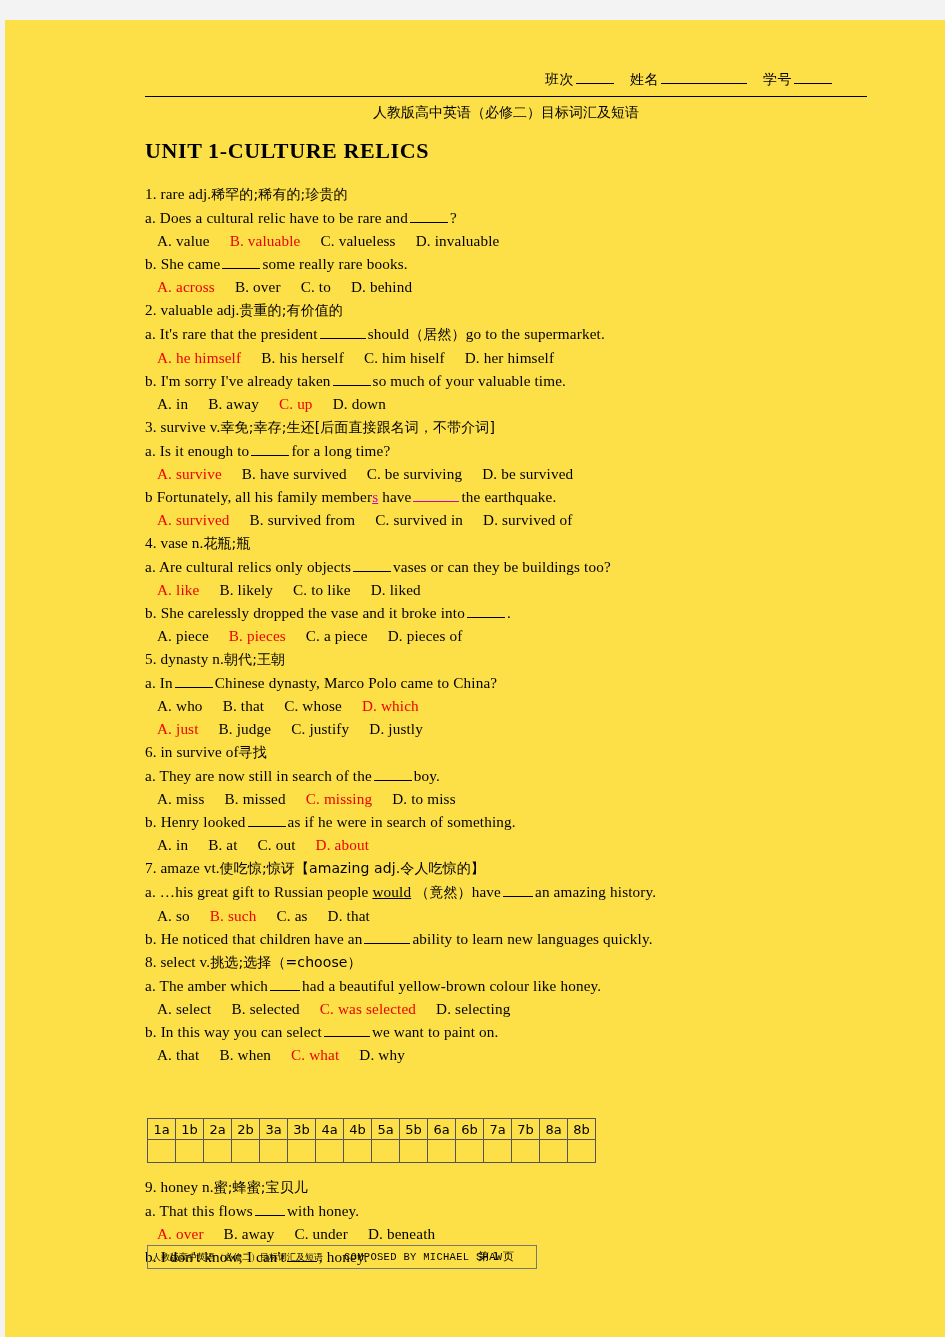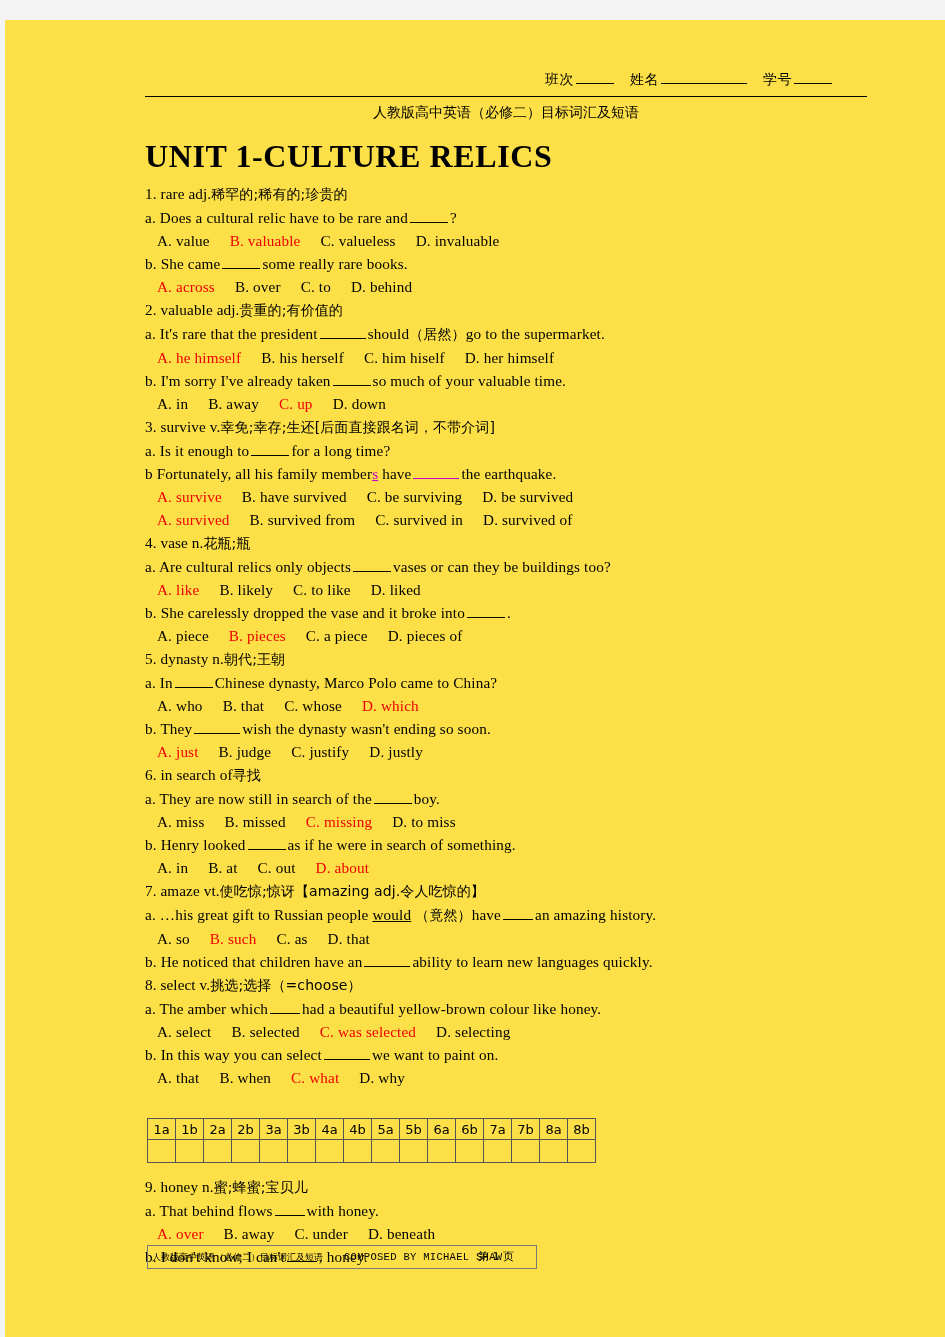--- a/index.html
+++ b/index.html
@@ -58,21 +58,21 @@
     font-family: "DejaVu Sans", "Liberation Sans", sans-serif;
     font-size: 14.5px;
     color: #000;
   }
   .title {
     position: absolute;
     left: 0;
     top: 118px;
     font-family: "Liberation Serif", "DejaVu Serif", serif;
     font-weight: bold;
-    font-size: 32px;
+    font-size: 22px;
     letter-spacing: .6px;
     color: #000;
     white-space: nowrap;
   }
 
   
   #lines {
     position: absolute;
     left: 0;
     top: 162px;
@@ -190,34 +190,33 @@
         <div class="line opts"><span class="">A. value</span><span class="sp-lg"></span><span class="red">B. valuable</span><span class="sp-lg"></span><span class="">C. valueless</span><span class="sp-lg"></span><span class="">D. invaluable</span></div>
         <div class="line stem"><span>b.</span> <span>She came</span><span class="blank b4"></span><span>some really rare books.</span></div>
         <div class="line opts"><span class="red">A. across</span><span class="sp-lg"></span><span class="">B. over</span><span class="sp-lg"></span><span class="">C. to</span><span class="sp-lg"></span><span class="">D. behind</span></div>
         <div class="line entry"><span>2.</span> <span>valuable</span> <span>adj.</span><span class="cn">贵重的;有价值的</span></div>
         <div class="line stem"><span>a.</span> <span>It's rare that the president</span><span class="blank b5"></span><span>should<span class="cn">（居然）</span>go to the supermarket.</span></div>
         <div class="line opts"><span class="red">A. he himself</span><span class="sp-lg"></span><span class="">B. his herself</span><span class="sp-lg"></span><span class="">C. him hiself</span><span class="sp-lg"></span><span class="">D. her himself</span></div>
         <div class="line stem"><span>b.</span> <span>I'm sorry I've already taken</span><span class="blank b4"></span><span>so much of your valuable time.</span></div>
         <div class="line opts"><span class="">A. in</span><span class="sp-lg"></span><span class="">B. away</span><span class="sp-lg"></span><span class="red">C. up</span><span class="sp-lg"></span><span class="">D. down</span></div>
         <div class="line entry"><span>3.</span> <span>survive</span> <span>v.</span><span class="cn">幸免;幸存;生还[后面直接跟名词，不带介词]</span></div>
         <div class="line stem"><span>a.</span> <span>Is it enough to</span><span class="blank b4"></span><span>for a long time?</span></div>
+        <div class="line opts"><span class="red">A. survive</span><span class="sp-lg"></span><span class="">B. have survived</span><span class="sp-lg"></span><span class="">C. be surviving</span><span class="sp-lg"></span><span class="">D. be survived</span></div>
         <div class="line stem"><span>b</span> <span>Fortunately, all his family member</span><span class="mag u">s</span> <span>have</span><span class="blank b5 mag"></span><span>the earthquake.</span></div>
-        <div class="line opts"><span class="red">A. survive</span><span class="sp-lg"></span><span class="">B. have survived</span><span class="sp-lg"></span><span class="">C. be surviving</span><span class="sp-lg"></span><span class="">D. be survived</span></div>
         <div class="line opts"><span class="red">A. survived</span><span class="sp-lg"></span><span class="">B. survived from</span><span class="sp-lg"></span><span class="">C. survived in</span><span class="sp-lg"></span><span class="">D. survived of</span></div>
         <div class="line entry"><span>4.</span> <span>vase</span> <span>n.</span><span class="cn">花瓶;瓶</span></div>
         <div class="line stem"><span>a.</span> <span>Are cultural relics only objects</span><span class="blank b4"></span><span>vases or can they be buildings too?</span></div>
         <div class="line opts"><span class="red">A. like</span><span class="sp-lg"></span><span class="">B. likely</span><span class="sp-lg"></span><span class="">C. to like</span><span class="sp-lg"></span><span class="">D. liked</span></div>
         <div class="line stem"><span>b.</span> <span>She carelessly dropped the vase and it broke into</span><span class="blank b4"></span><span>.</span></div>
         <div class="line opts"><span class="">A. piece</span><span class="sp-lg"></span><span class="red">B. pieces</span><span class="sp-lg"></span><span class="">C. a piece</span><span class="sp-lg"></span><span class="">D. pieces of</span></div>
         <div class="line entry"><span>5.</span> <span>dynasty</span> <span>n.</span><span class="cn">朝代;王朝</span></div>
         <div class="line stem"><span>a.</span> <span>In</span><span class="blank b4"></span><span>Chinese dynasty, Marco Polo came to China?</span></div>
         <div class="line opts"><span class="">A. who</span><span class="sp-lg"></span><span class="">B. that</span><span class="sp-lg"></span><span class="">C. whose</span><span class="sp-lg"></span><span class="red">D. which</span></div>
-        <div class="line stem"><span>b.</span> <span>They</span><span class="blank b5"></span><span>wish the dynasty wasn't ending so soon.</span></div>
         <div class="line opts"><span class="red">A. just</span><span class="sp-lg"></span><span class="">B. judge</span><span class="sp-lg"></span><span class="">C. justify</span><span class="sp-lg"></span><span class="">D. justly</span></div>
-        <div class="line entry"><span>6.</span> <span>in search of</span><span class="cn">寻找</span></div>
+        <div class="line entry"><span>6.</span> <span>in survive of</span><span class="cn">寻找</span></div>
         <div class="line stem"><span>a.</span> <span>They are now still in search of the</span><span class="blank b4"></span><span>boy.</span></div>
         <div class="line opts"><span class="">A. miss</span><span class="sp-lg"></span><span class="">B. missed</span><span class="sp-lg"></span><span class="red">C. missing</span><span class="sp-lg"></span><span class="">D. to miss</span></div>
         <div class="line stem"><span>b.</span> <span>Henry looked</span><span class="blank b4"></span><span>as if he were in search of something.</span></div>
         <div class="line opts"><span class="">A. in</span><span class="sp-lg"></span><span class="">B. at</span><span class="sp-lg"></span><span class="">C. out</span><span class="sp-lg"></span><span class="red">D. about</span></div>
         <div class="line entry"><span>7.</span> <span>amaze</span> <span>vt.</span><span class="cn">使吃惊;惊讶【amazing adj.令人吃惊的】</span></div>
         <div class="line stem"><span>a.</span> <span>…his great gift to Russian people</span> <span class="u">would</span> <span><span class="cn">（竟然）</span>have</span><span class="blank b3"></span><span>an amazing history.</span></div>
         <div class="line opts"><span class="">A. so</span><span class="sp-lg"></span><span class="red">B. such</span><span class="sp-lg"></span><span class="">C. as</span><span class="sp-lg"></span><span class="">D. that</span></div>
         <div class="line stem"><span>b.</span> <span>He noticed that children have an</span><span class="blank b5"></span><span>ability to learn new languages quickly.</span></div>
         <div class="line entry"><span>8.</span> <span>select</span> <span>v.</span><span class="cn">挑选;选择（=choose）</span></div>
         <div class="line stem"><span>a.</span> <span>The amber which</span><span class="blank b3"></span><span>had a beautiful yellow-brown colour like honey.</span></div>
@@ -262,21 +261,21 @@
             <td></td>
             <td></td>
             <td></td>
             <td></td>
           </tr>
       </tbody>
     </table>
 
     <div id="lines2" style="position: absolute; left: 0px; width: 790px; top: 1155px;">
         <div class="line entry"><span>9.</span> <span>honey</span> <span>n.</span><span class="cn">蜜;蜂蜜;宝贝儿</span></div>
-        <div class="line stem"><span>a.</span> <span>That behind flows</span><span class="blank b3"></span><span>with honey.</span></div>
+        <div class="line stem"><span>a.</span> <span>That this flows</span><span class="blank b3"></span><span>with honey.</span></div>
         <div class="line opts"><span class="red">A. over</span><span class="sp-lg"></span><span class="">B. away</span><span class="sp-lg"></span><span class="">C. under</span><span class="sp-lg"></span><span class="">D. beneath</span></div>
         <div class="line stem"><span>b.</span> <span>I don't know; I can't</span><span class="blank b3"></span><span>, honey.</span></div>
       </div>
 
     <div id="footer">
       <span class="f-cn">人教版高中英语（必修二）目标词汇及短语</span>
       <span class="f-en">COMPOSED BY MICHAEL SHAW</span>
       <span class="f-pg">第 1 页</span>
     </div>
 

